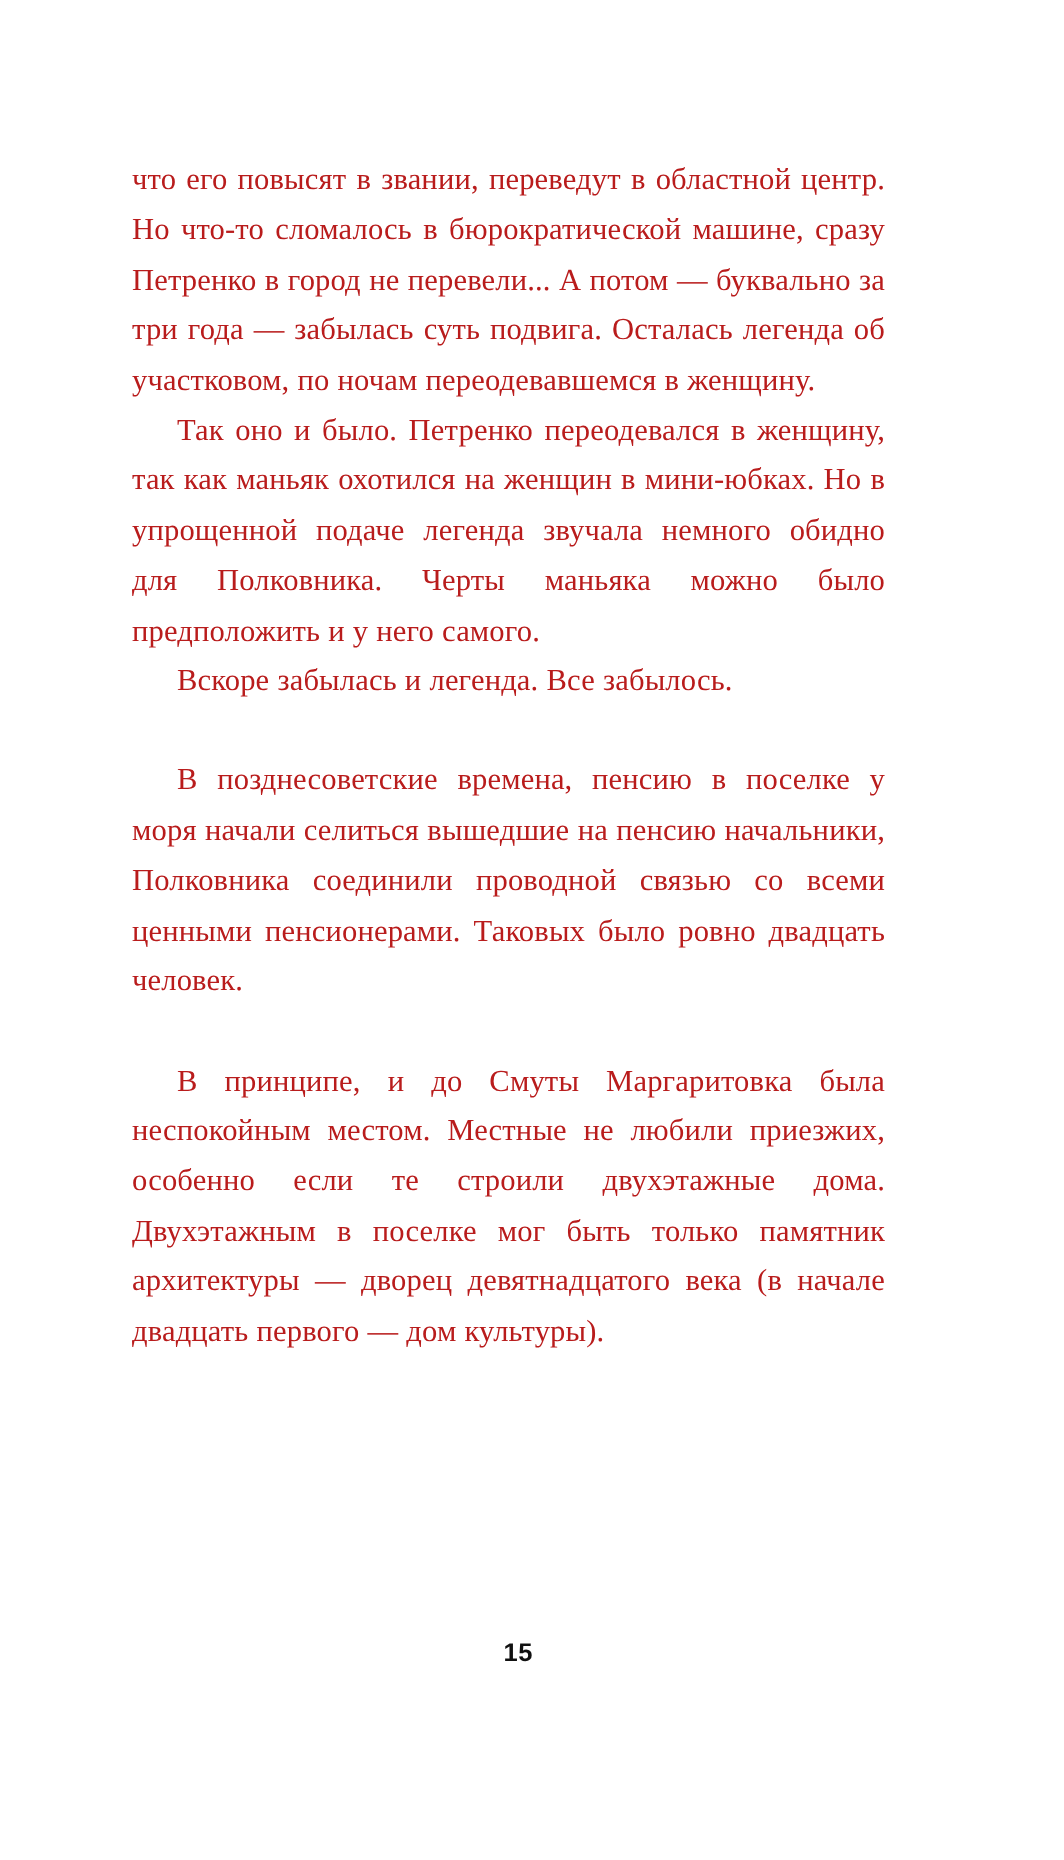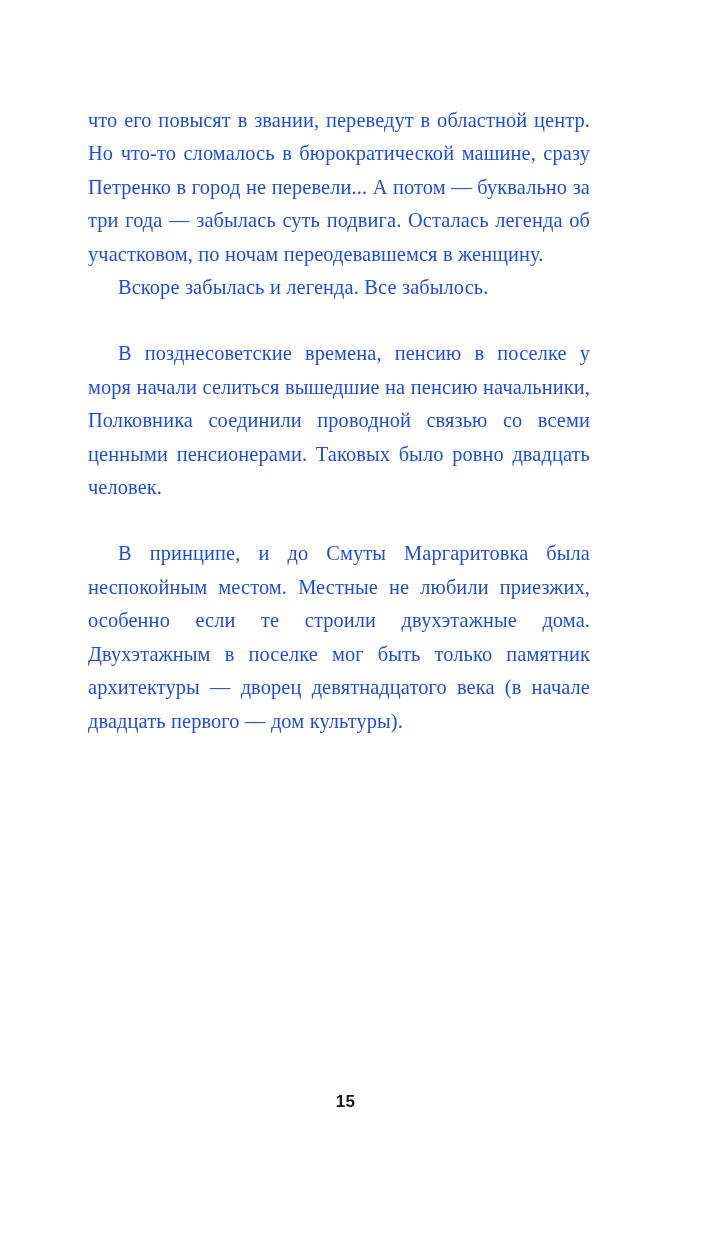--- a/index.html
+++ b/index.html
@@ -30,21 +30,21 @@
     width: 502px;
   }
   .para {
     margin: 0;
     font-size: 20.4px;
     line-height: 33.4px;
     text-align: justify;
     text-justify: inter-word;
     letter-spacing: 0.1px;
     word-spacing: 0.2px;
-    color: #1d4ed8;
+    color: #b91c1c;
   }
   .para.indent {
     text-indent: 30px;
   }
   .para.gap-large {
     margin-top: 33px;
   }
   .page-number {
     position: absolute;
     left: 0;
@@ -57,18 +57,19 @@
     color: #111111;
     letter-spacing: 0.3px;
   }
 </style>
 </head>
 <body>
 
 <div class="page">
   <div class="text-column">
     <p class="para">что его повысят в звании, переведут в областной центр. Но что-то сломалось в бюрократической машине, сразу Петренко в город не перевели... А потом — буквально за три года — забылась суть подвига. Осталась легенда об участковом, по ночам переодевавшемся в женщину.</p>
+    <p class="para indent">Так оно и было. Петренко переодевался в женщину, так как маньяк охотился на женщин в мини-юбках. Но в упрощенной подаче легенда звучала немного обидно для Полковника. Черты маньяка можно было предположить и у него самого.</p>
     <p class="para indent">Вскоре забылась и легенда. Все забылось.</p>
     <p class="para indent gap-large">В позднесоветские времена, пенсию в поселке у моря начали селиться вышедшие на пенсию начальники, Полковника соединили проводной связью со всеми ценными пенсионерами. Таковых было ровно двадцать человек.</p>
     <p class="para indent gap-large">В принципе, и до Смуты Маргаритовка была неспокойным местом. Местные не любили приезжих, особенно если те строили двухэтажные дома. Двухэтажным в поселке мог быть только памятник архитектуры — дворец девятнадцатого века (в начале двадцать первого — дом культуры).</p>
   </div>
   <div class="page-number">15</div>
 </div>
 
 </body></html>

